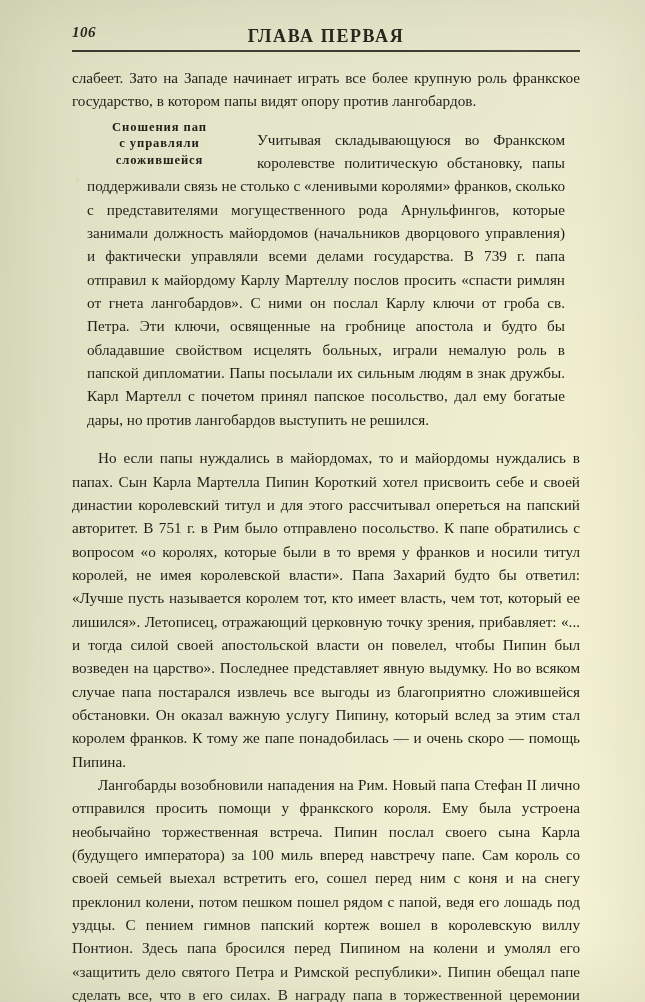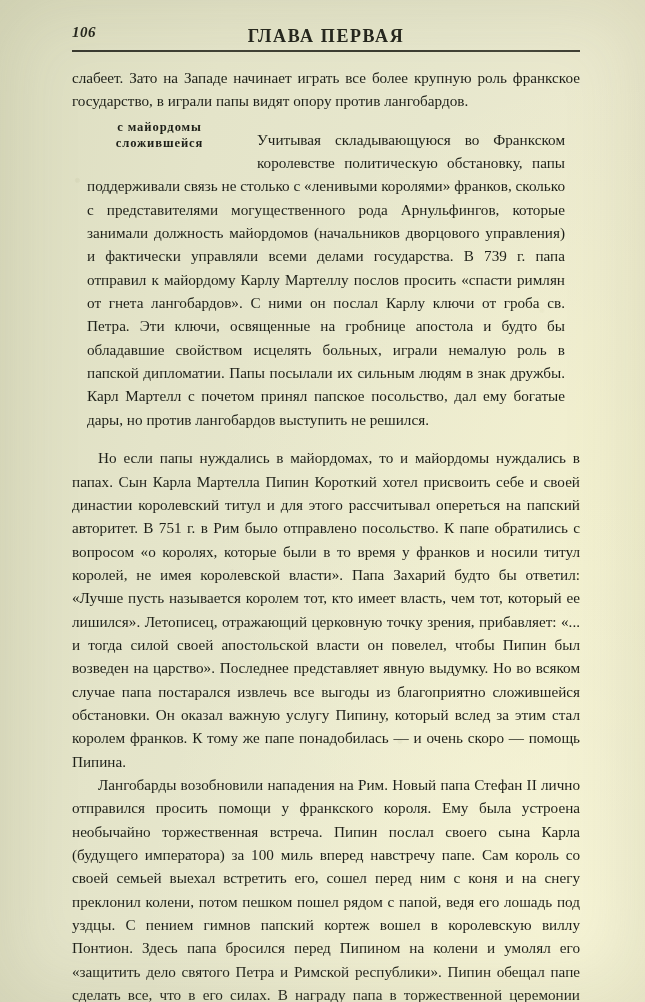--- a/index.html
+++ b/index.html
@@ -137,25 +137,26 @@
 
   <div class="runhead">
     <div class="folio">106</div>
     <div class="runhead-title">ГЛАВА ПЕРВАЯ</div>
   </div>
 
   <div class="rule"></div>
 
   <div class="body">
 
-    <p class="para noindent">слабеет. Зато на Западе начинает играть все более крупную роль франкское государство, в играли папы видят опору против лангобардов.</p>
+    <p class="para noindent">слабеет. Зато на Западе начинает играть все более крупную роль франкское государство, в котором папы видят опору против лангобардов.</p>
 
     <div class="sidenote">
       <div class="sidenote-spacer"></div>
-      <span>с майордомы</span>
+      <span>Сношения пап</span>
+      <span>с управляли</span>
       <span>сложившейся</span>
     </div>
 
     <p class="para-with-note">Учитывая складывающуюся во Франкском королевстве политическую обстановку, папы поддерживали связь не столько с «ленивыми королями» франков, сколько с представителями могущественного рода Арнульфингов, которые занимали должность майордомов (начальников дворцового управления) и фактически управляли всеми делами государства. В 739 г. папа отправил к майордому Карлу Мартеллу послов просить «спасти римлян от гнета лангобардов». С ними он послал Карлу ключи от гроба св. Петра. Эти ключи, освященные на гробнице апостола и будто бы обладавшие свойством исцелять больных, играли немалую роль в папской дипломатии. Папы посылали их сильным людям в знак дружбы. Карл Мартелл с почетом принял папское посольство, дал ему богатые дары, но против лангобардов выступить не решился.</p>
 
     <div class="clear"></div>
 
     <p class="para indent">Но если папы нуждались в майордомах, то и майордомы нуждались в папах. Сын Карла Мартелла Пипин Короткий хотел присвоить себе и своей династии королевский титул и для этого рассчитывал опереться на папский авторитет. В 751 г. в Рим было отправлено посольство. К папе обратились с вопросом «о королях, которые были в то время у франков и носили титул королей, не имея королевской власти». Папа Захарий будто бы ответил: «Лучше пусть называется королем тот, кто имеет власть, чем тот, который ее лишился». Летописец, отражающий церковную точку зрения, прибавляет: «... и тогда силой своей апостольской власти он повелел, чтобы Пипин был возведен на царство». Последнее представляет явную выдумку. Но во всяком случае папа постарался извлечь все выгоды из благоприятно сложившейся обстановки. Он оказал важную услугу Пипину, который вслед за этим стал королем франков. К тому же папе понадобилась — и очень скоро — помощь Пипина.</p>
 
     <p class="para indent">Лангобарды возобновили нападения на Рим. Новый папа Стефан II лично отправился просить помощи у франкского короля. Ему была устроена необычайно торжественная встреча. Пипин послал своего сына Карла (будущего императора) за 100 миль вперед навстречу папе. Сам король со своей семьей выехал встретить его, сошел перед ним с коня и на снегу преклонил колени, потом пешком пошел рядом с папой, ведя его лошадь под уздцы. С пением гимнов папский кортеж вошел в королевскую виллу Понтион. Здесь папа бросился перед Пипином на колени и умолял его «защитить дело святого Петра и Римской республики». Пипин обещал папе сделать все, что в его силах. В награду папа в торжественной церемонии пома-</p>

